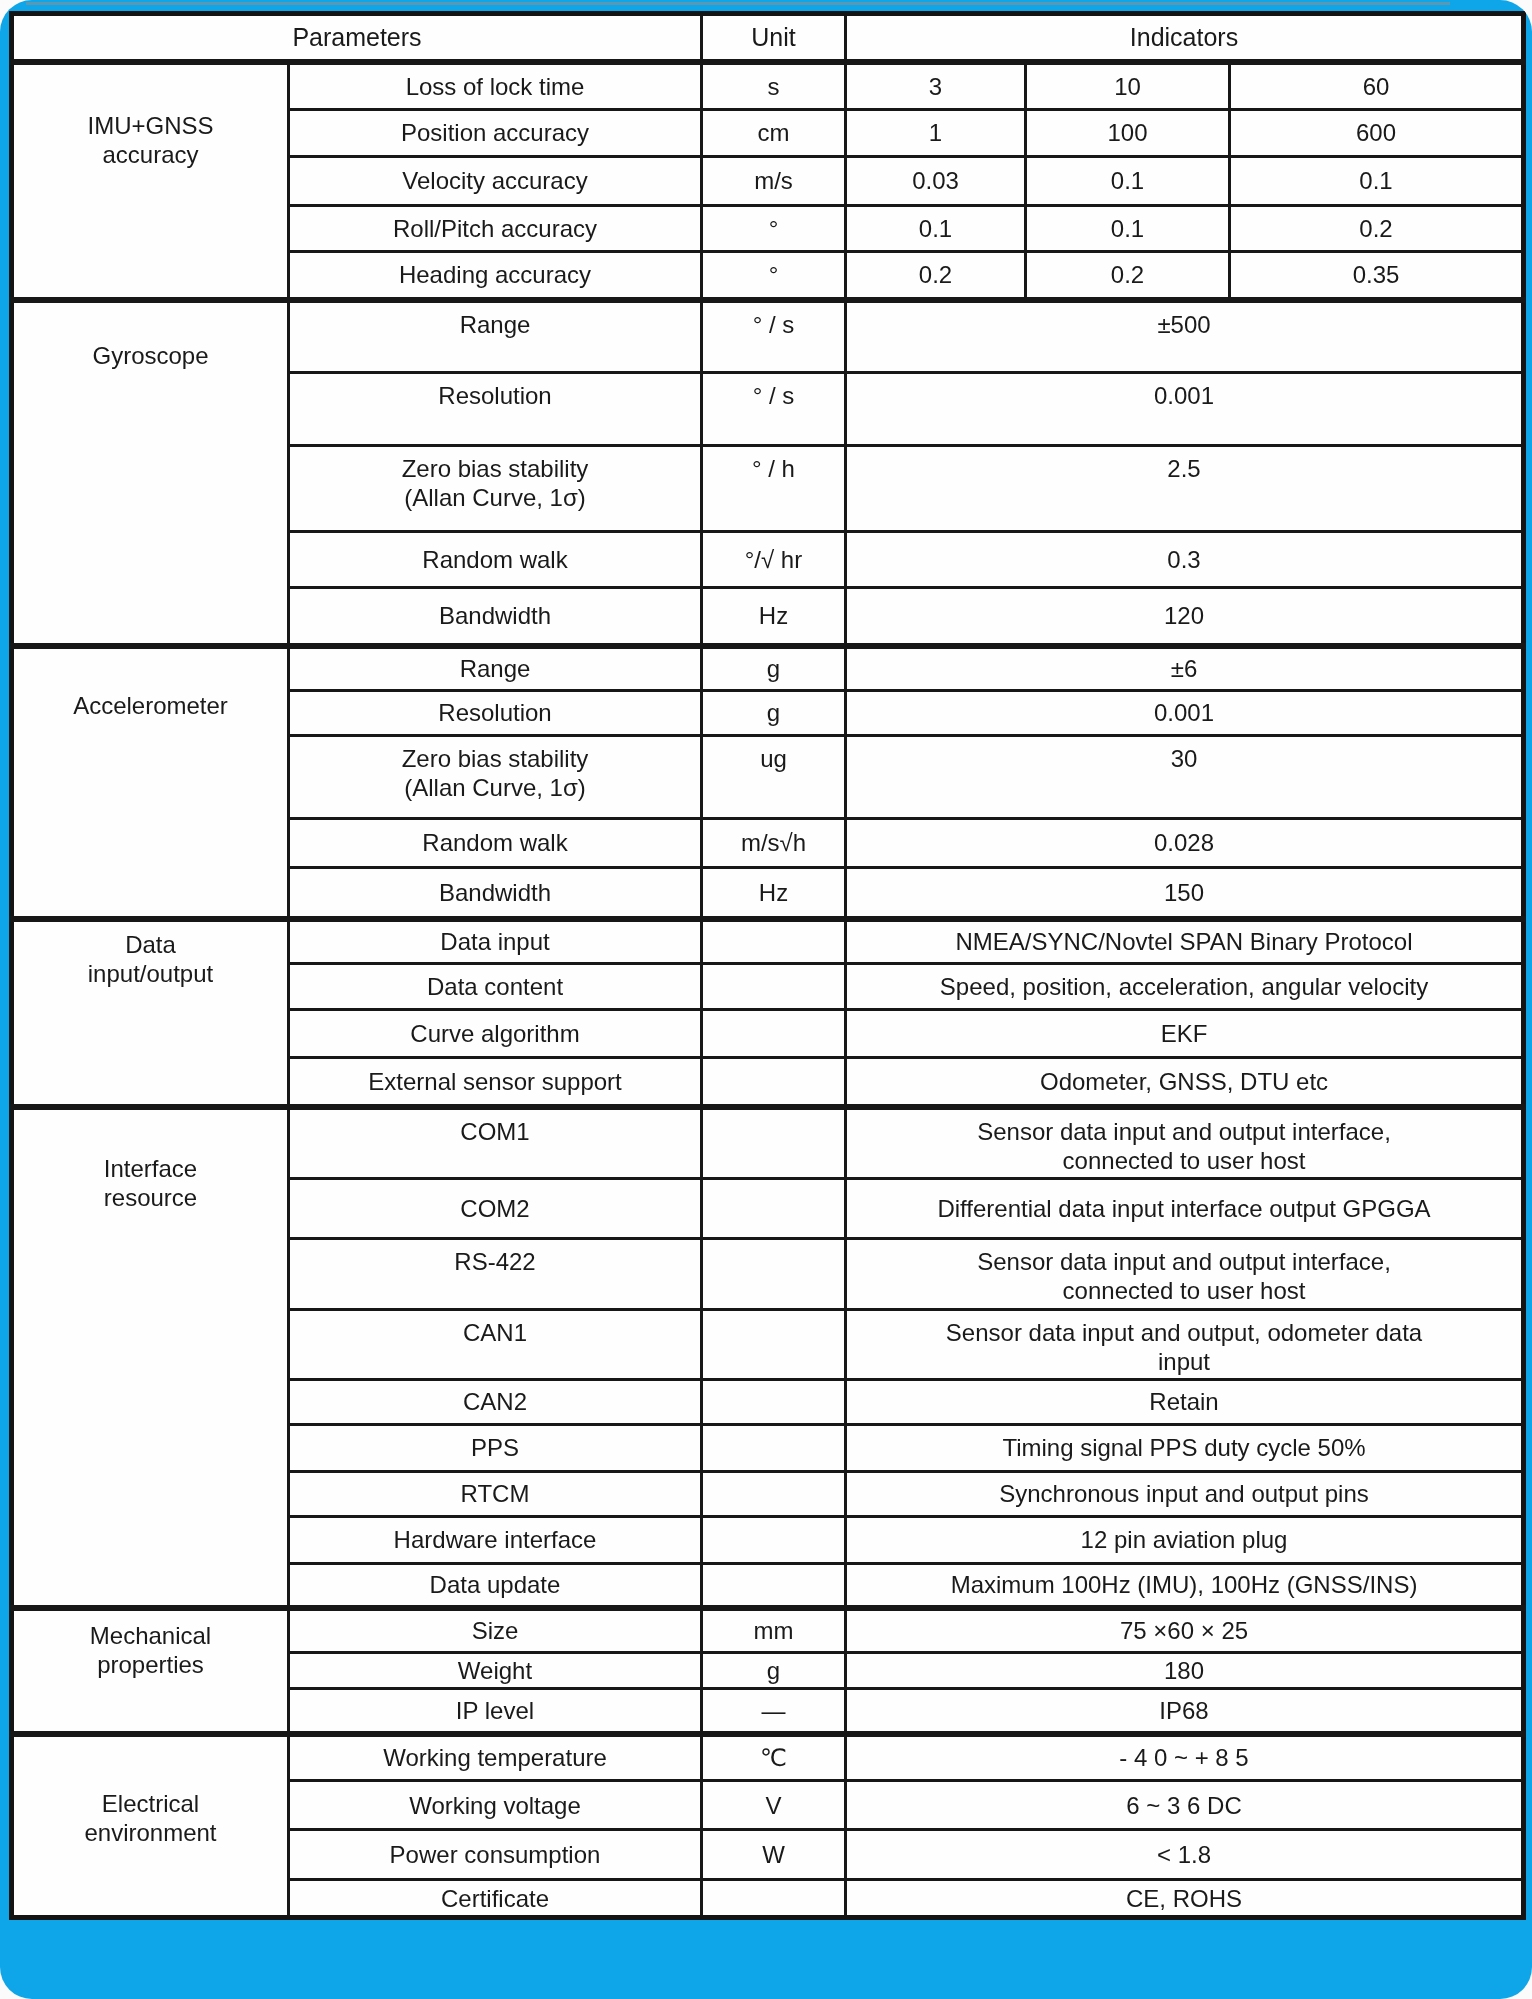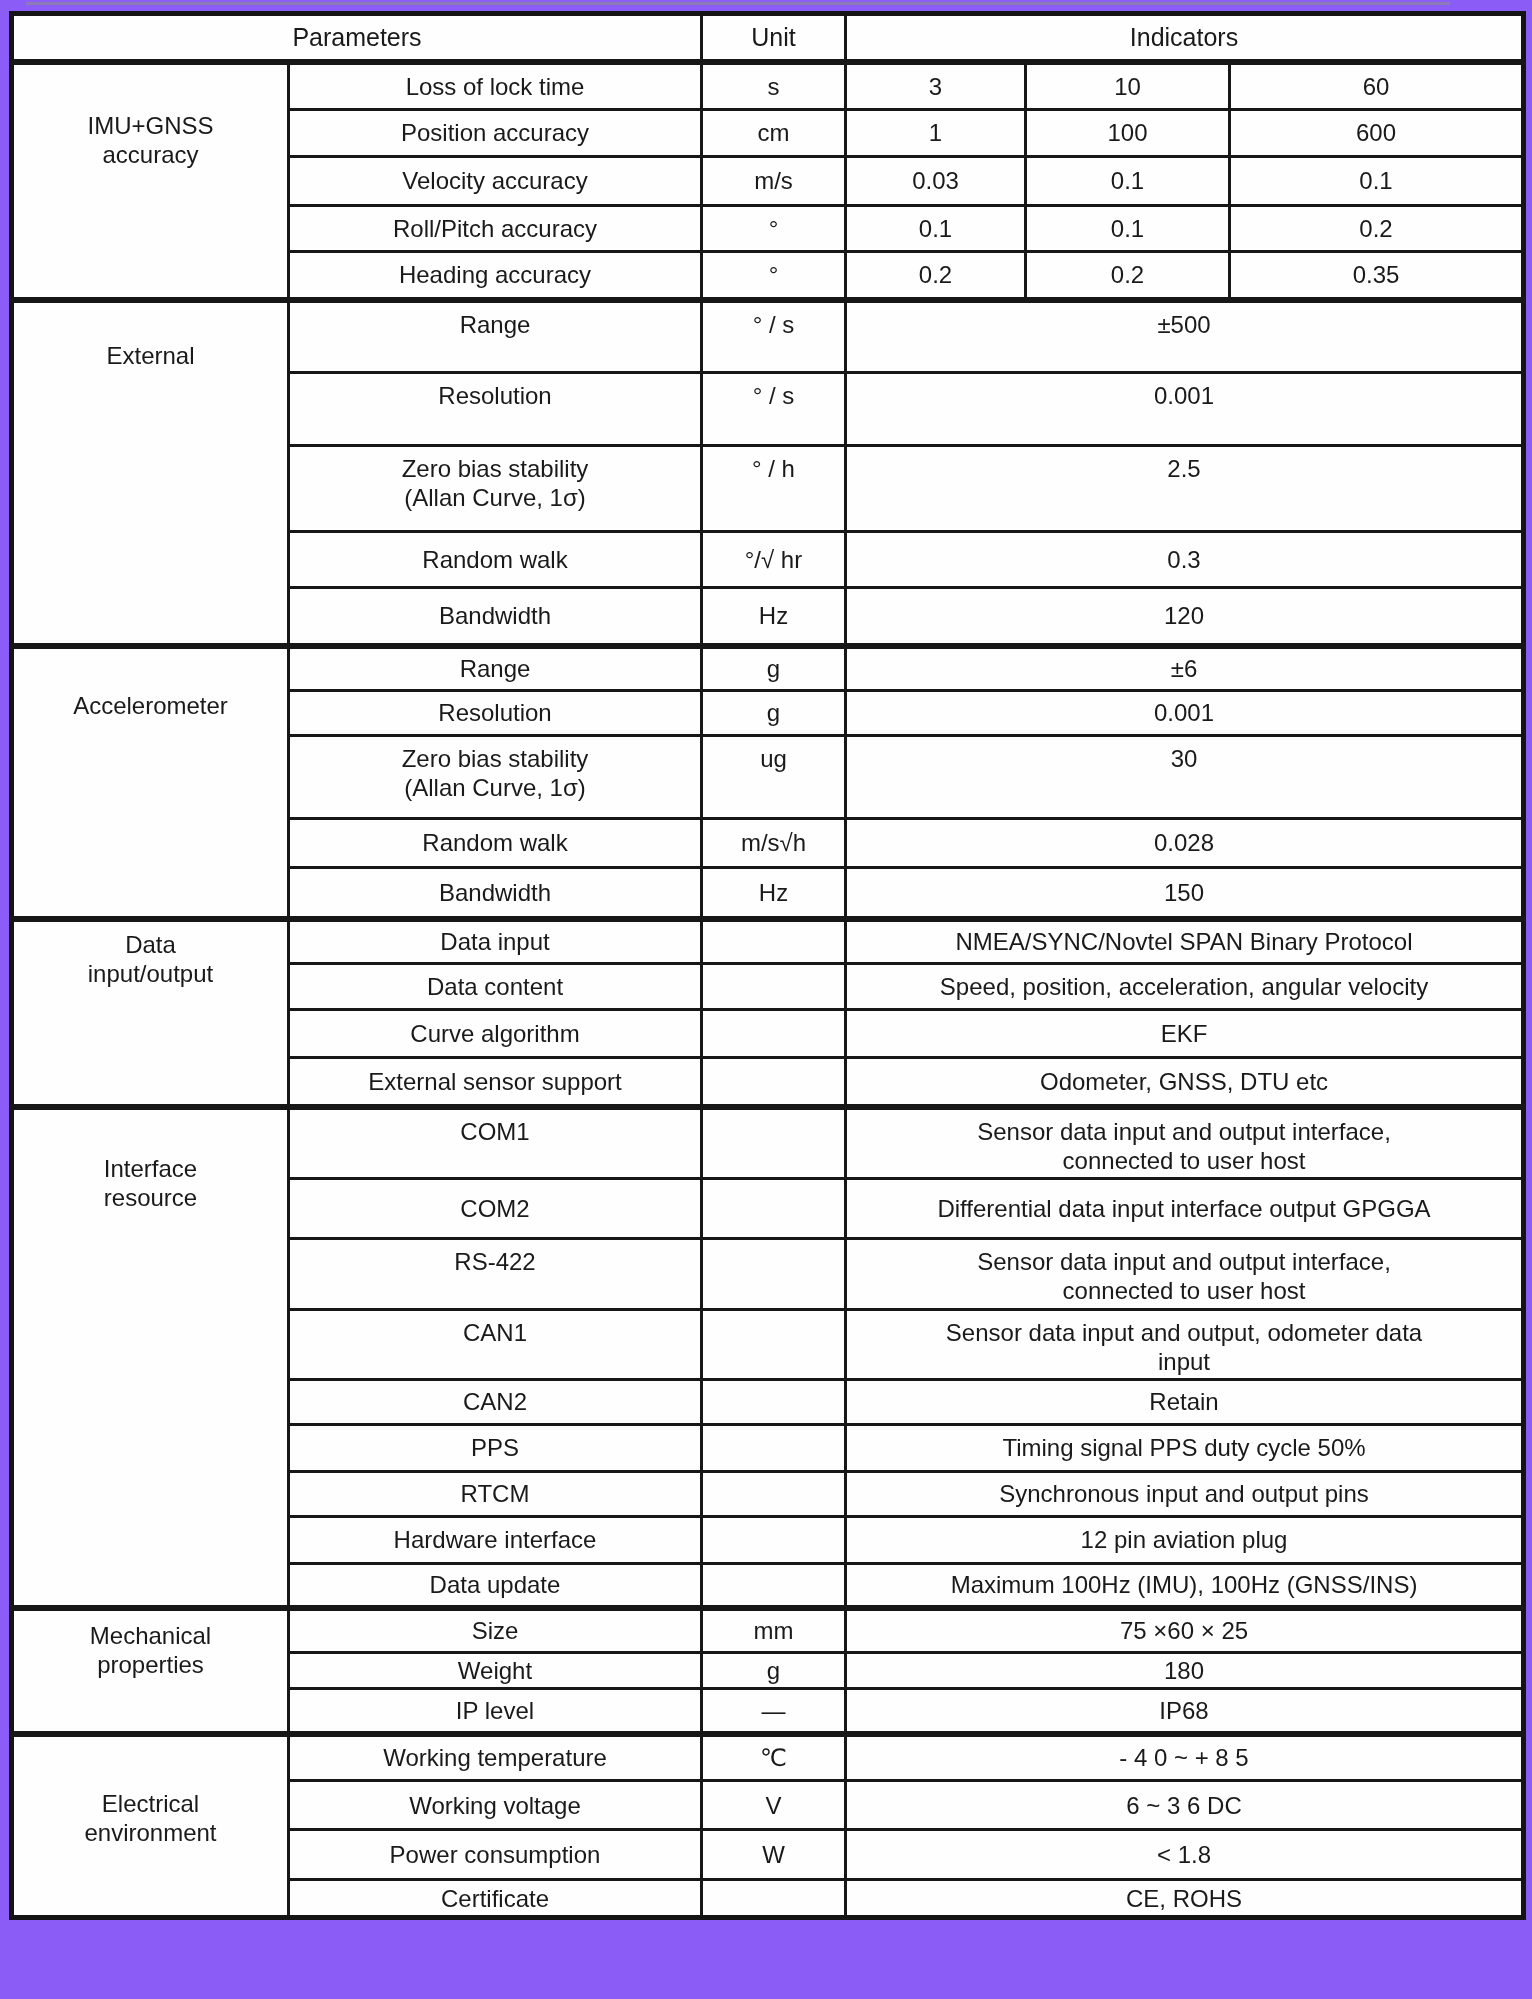--- a/index.html
+++ b/index.html
@@ -2,21 +2,21 @@
 <html><head>
 <meta charset="utf-8">
 <style>
   html, body { margin: 0; padding: 0; }
   body {
     width: 1532px; height: 1999px;
     background: #fbfbfb;
     font-family: "Liberation Sans", "DejaVu Sans", sans-serif;
     color: #1a1a1a;
   }
-  .page { position: relative; width: 1532px; height: 1999px; overflow: hidden; background: #8b5cf6; }
+  .page { position: relative; width: 1532px; height: 1999px; overflow: hidden; background: #0ea5e9; border-radius: 32px; }
   .scan-artifact {
     position: absolute; top: 2px; left: 26px; width: 1424px; height: 3px;
     background: #8f8f8f; opacity: .6;
   }
   table.spec {
     position: absolute; top: 11px; left: 9px;
     width: 1512px;
     border-collapse: collapse; table-layout: fixed;
     background: #fefefe;
     border: 5px solid #141414;
@@ -88,21 +88,21 @@
     </tr>
     <tr style="height:48px">
       <td>Heading accuracy</td>
       <td>°</td>
       <td>0.2</td>
       <td>0.2</td>
       <td>0.35</td>
     </tr>
 
     <tr class="sep top" style="height:73px">
-      <td rowspan="5" class="group pre" style="padding-top:38px">External</td>
+      <td rowspan="5" class="group pre" style="padding-top:38px">Gyroscope</td>
       <td>Range</td>
       <td>° / s</td>
       <td colspan="3">±500</td>
     </tr>
     <tr class="top" style="height:73px">
       <td>Resolution</td>
       <td>° / s</td>
       <td colspan="3">0.001</td>
     </tr>
     <tr class="top" style="height:86px">

